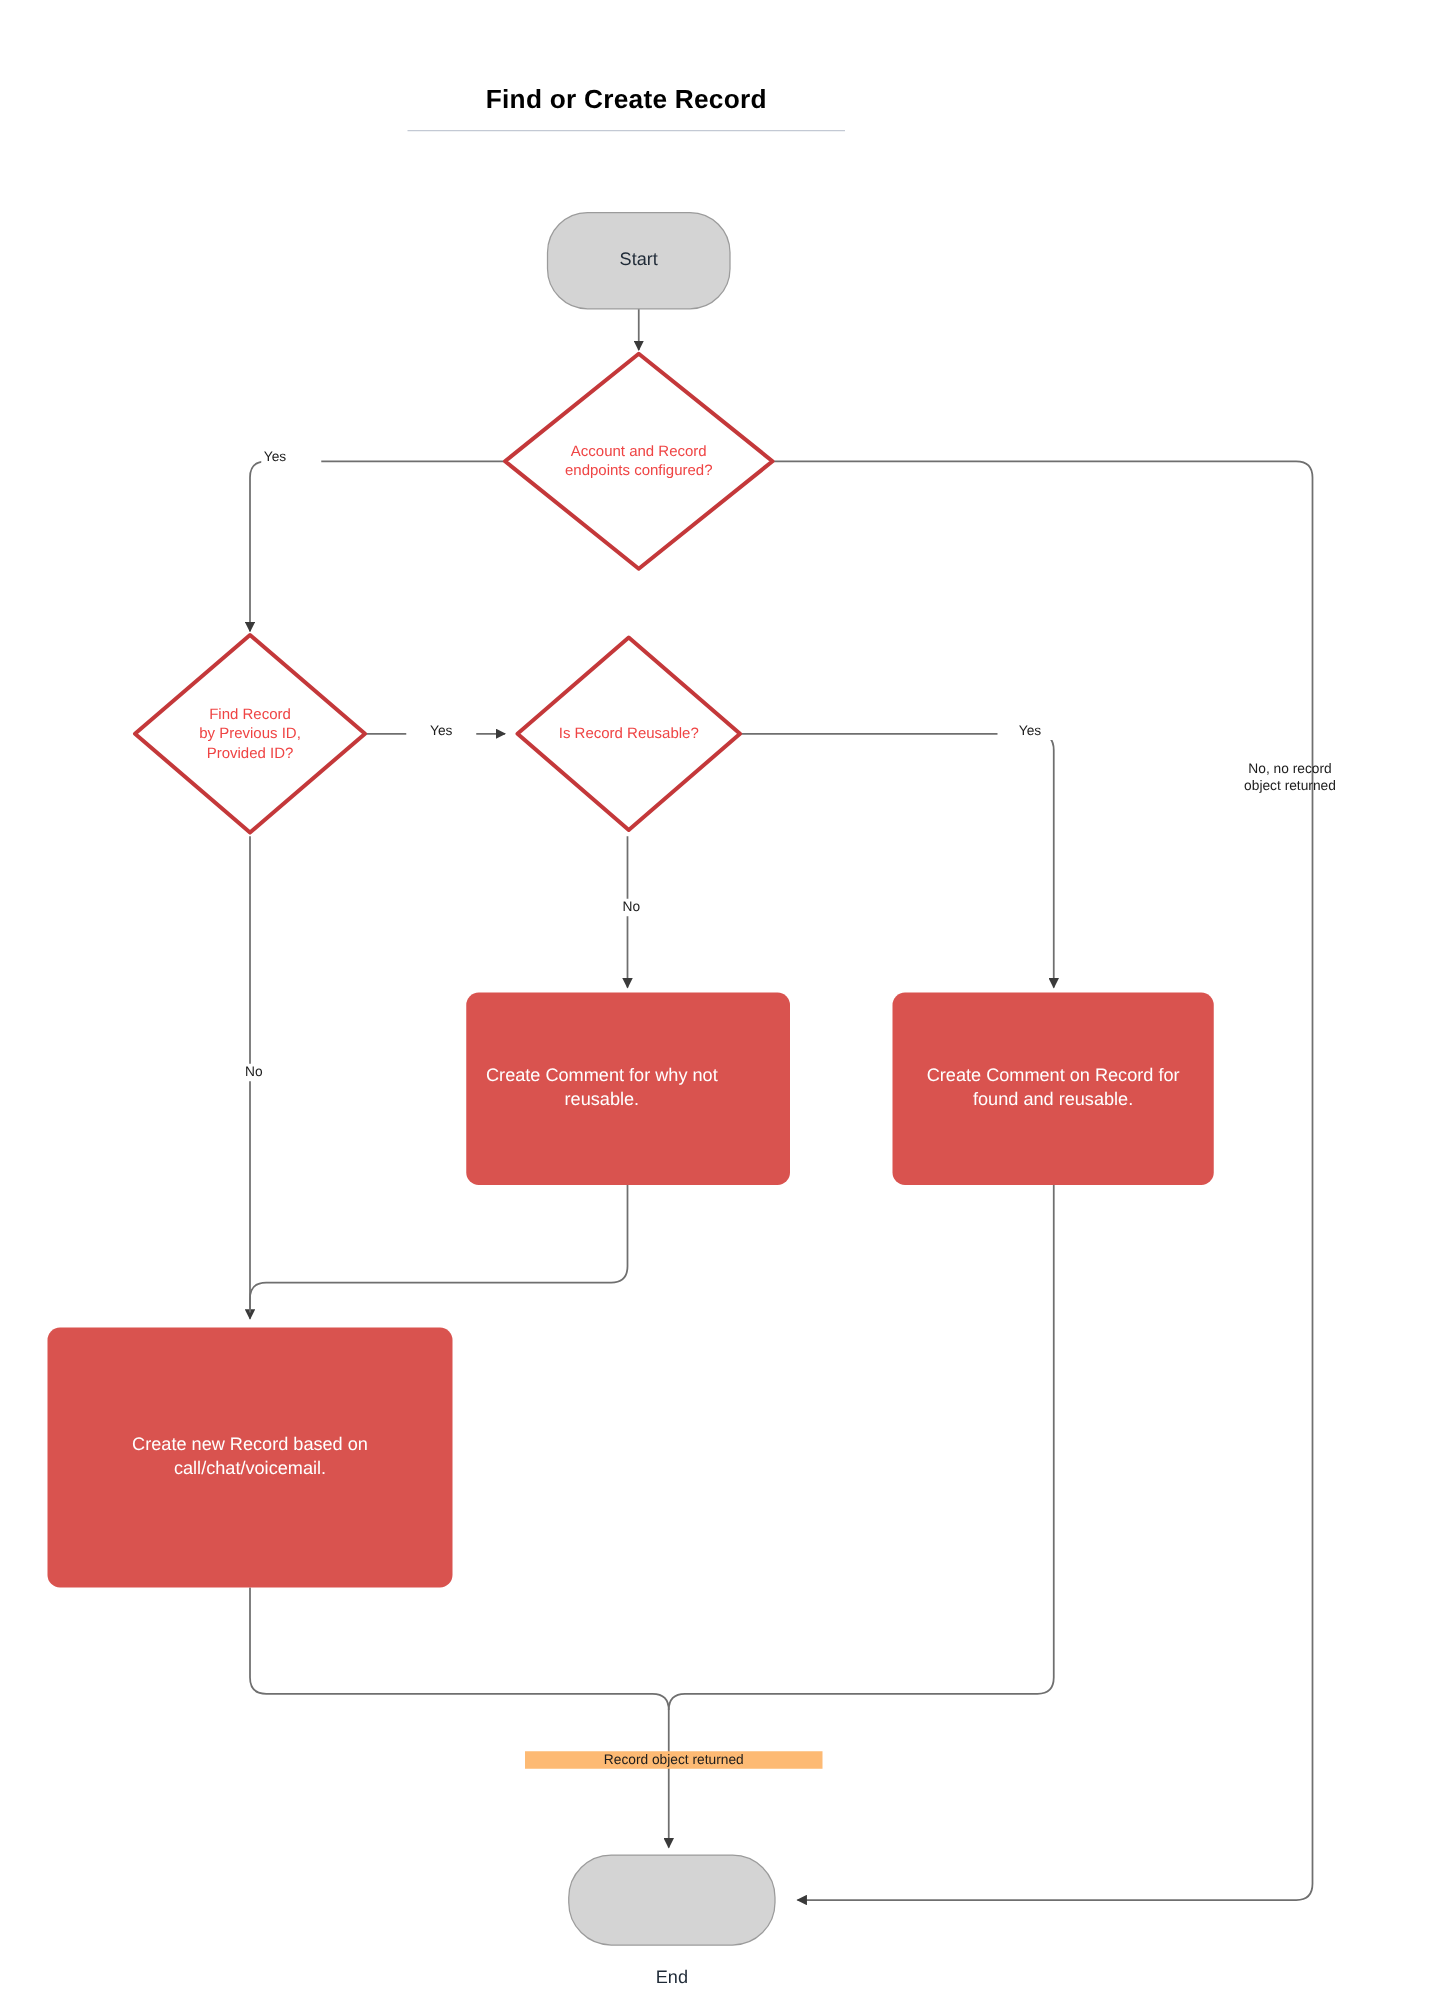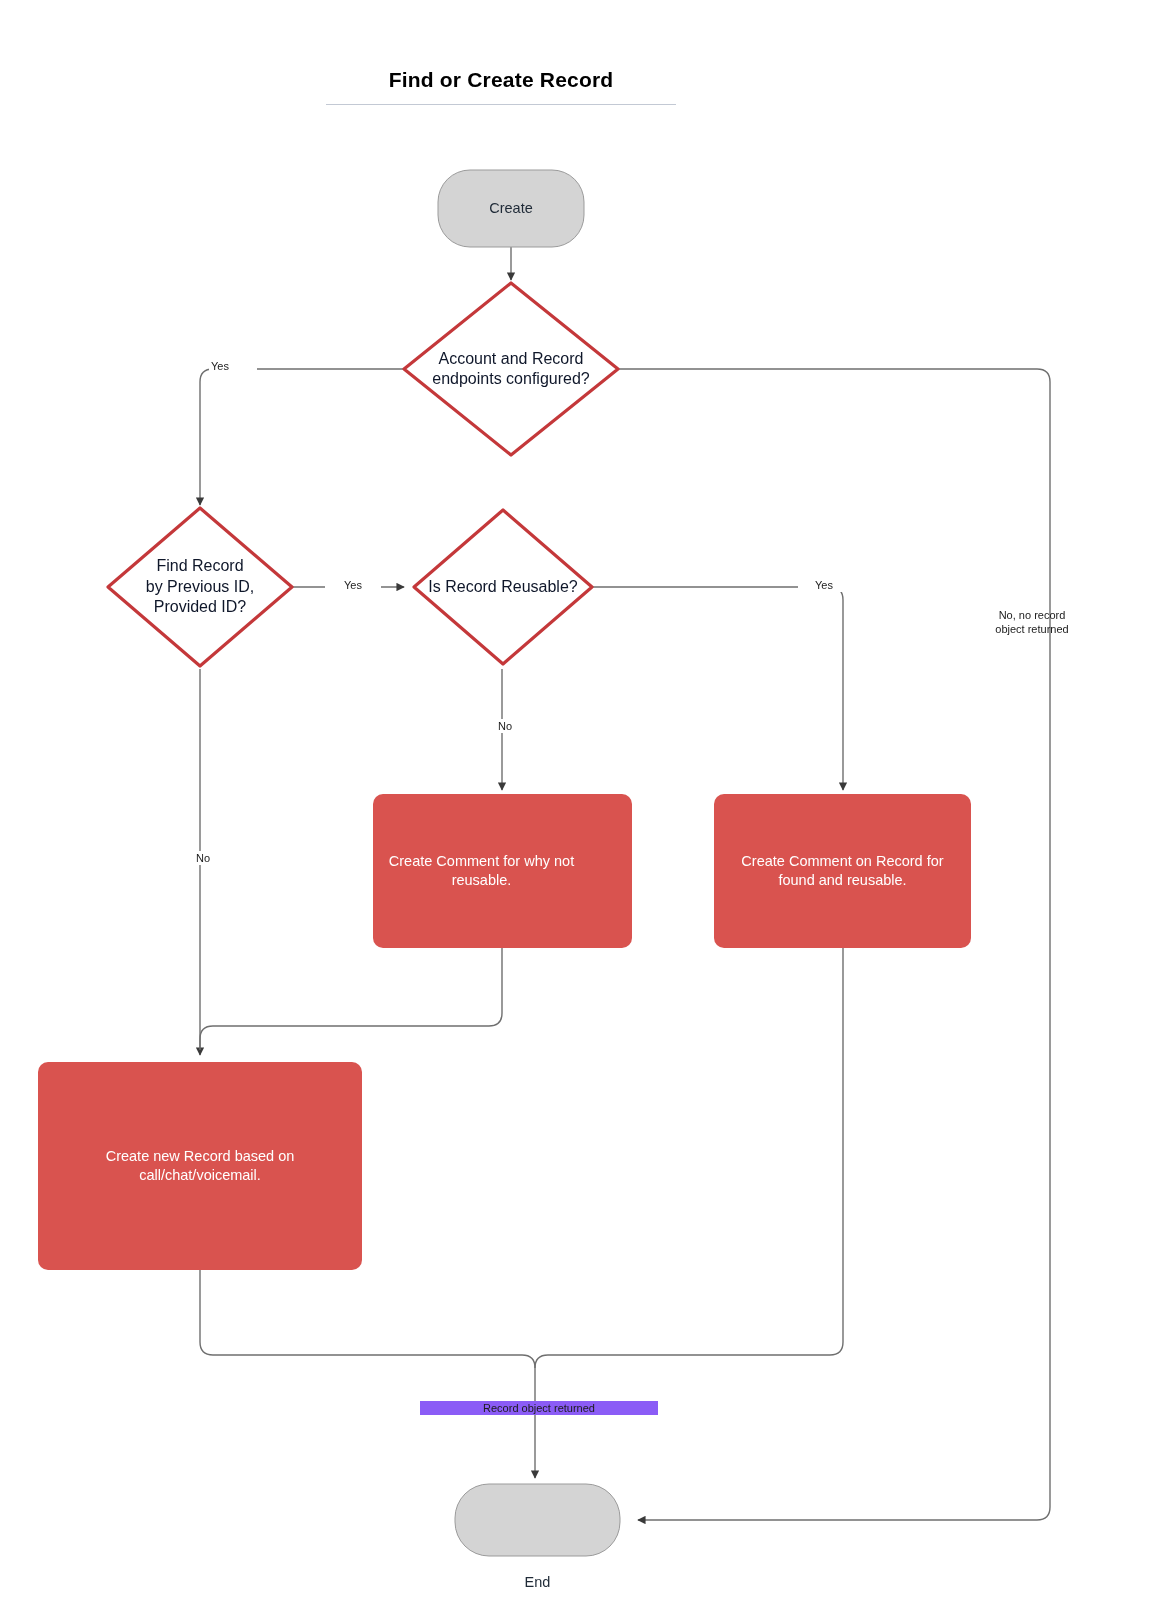--- a/index.html
+++ b/index.html
@@ -48,22 +48,22 @@
     justify-content: center;
     text-align: center;
     line-height: 1.28;
     pointer-events: none;
   }
   .terminal-label {
     font-size: 14.5px;
     color: #1f2a37;
   }
   .decision-label {
-    font-size: 16px;
-    color: #0f172a;
+    font-size: 12px;
+    color: #ef4444;
   }
   .process-label {
     font-size: 14.5px;
     color: #ffffff;
   }
   .edge-label {
     position: absolute;
     font-size: 11px;
     color: #1c1c1c;
     text-align: center;
@@ -122,21 +122,21 @@
 
     <rect x="373" y="794" width="259" height="154" rx="10" ry="10" fill="#d9534f"></rect>
 
     <rect x="714" y="794" width="257" height="154" rx="10" ry="10" fill="#d9534f"></rect>
 
     <rect x="38" y="1062" width="324" height="208" rx="10" ry="10" fill="#d9534f"></rect>
 
     <rect x="455" y="1484" width="165" height="72" rx="34" ry="34" fill="#d4d4d4" stroke="#9b9b9b" stroke-width="1"></rect>
   </svg>
 
-  <div class="node-label terminal-label" style="left:438px; top:170px; width:146px; height:77px;">Create</div>
+  <div class="node-label terminal-label" style="left:438px; top:170px; width:146px; height:77px;">Start</div>
 
   <div class="node-label decision-label" style="left:411px; top:334px; width:200px; height:70px; white-space:pre-line;">Account and Record
 endpoints configured?</div>
 
   <div class="node-label decision-label" style="left:120px; top:545px; width:160px; height:84px; white-space:pre-line;">Find Record
 by Previous ID,
 Provided ID?</div>
 
   <div class="node-label decision-label" style="left:415px; top:570px; width:176px; height:34px; white-space:pre-line;">Is Record Reusable?</div>
 
@@ -157,15 +157,15 @@
 object returned</div>
 
   <div class="edge-label" style="left:325px; top:578px; width:50px; background:#fff; padding:0 3px;">Yes</div>
 
   <div class="edge-label" style="left:174px; top:851px; width:52px; background:#fff; padding:0 3px;">No</div>
 
   <div class="edge-label" style="left:476px; top:719px; width:52px; background:#fff; padding:0 3px;">No</div>
 
   <div class="edge-label" style="left:798px; top:578px; width:46px; background:#fff; padding:0 3px;">Yes</div>
 
-  <div class="edge-label" style="left:420px; top:1401px; width:230px; background:#8b5cf6; padding:0 4px;">Record object returned</div>
+  <div class="edge-label" style="left:420px; top:1401px; width:230px; background:#fdba74; padding:0 4px;">Record object returned</div>
 
 </div>
 
 </body></html>

